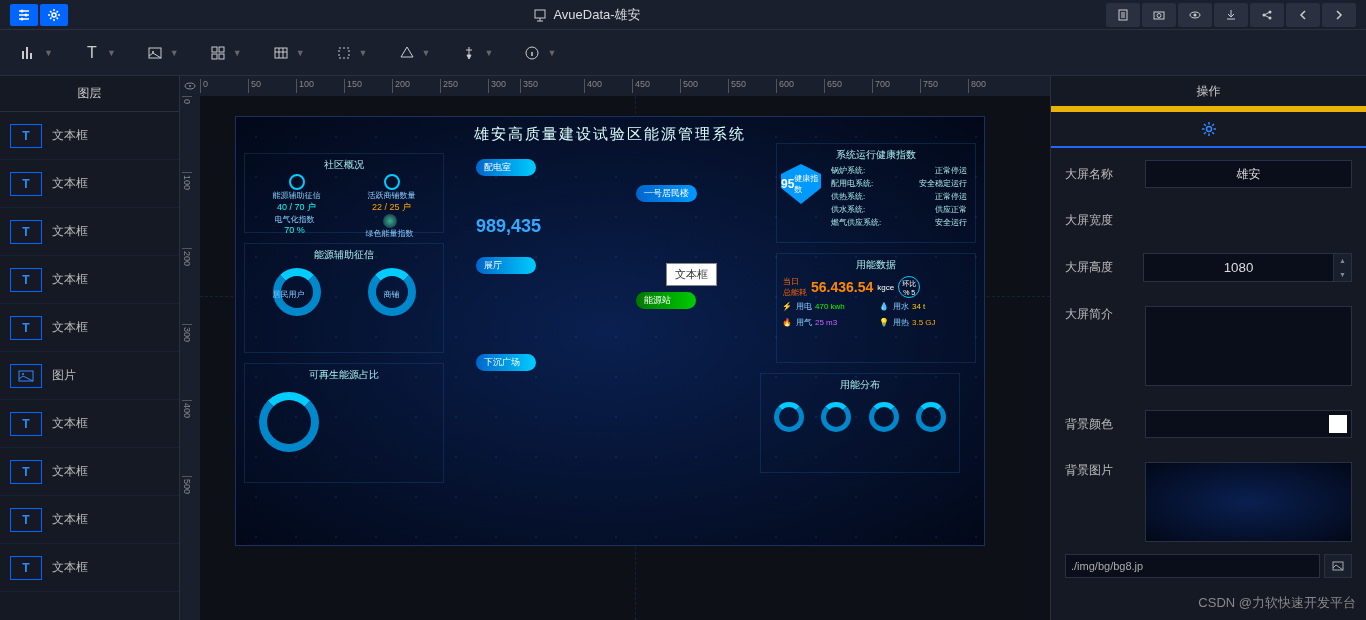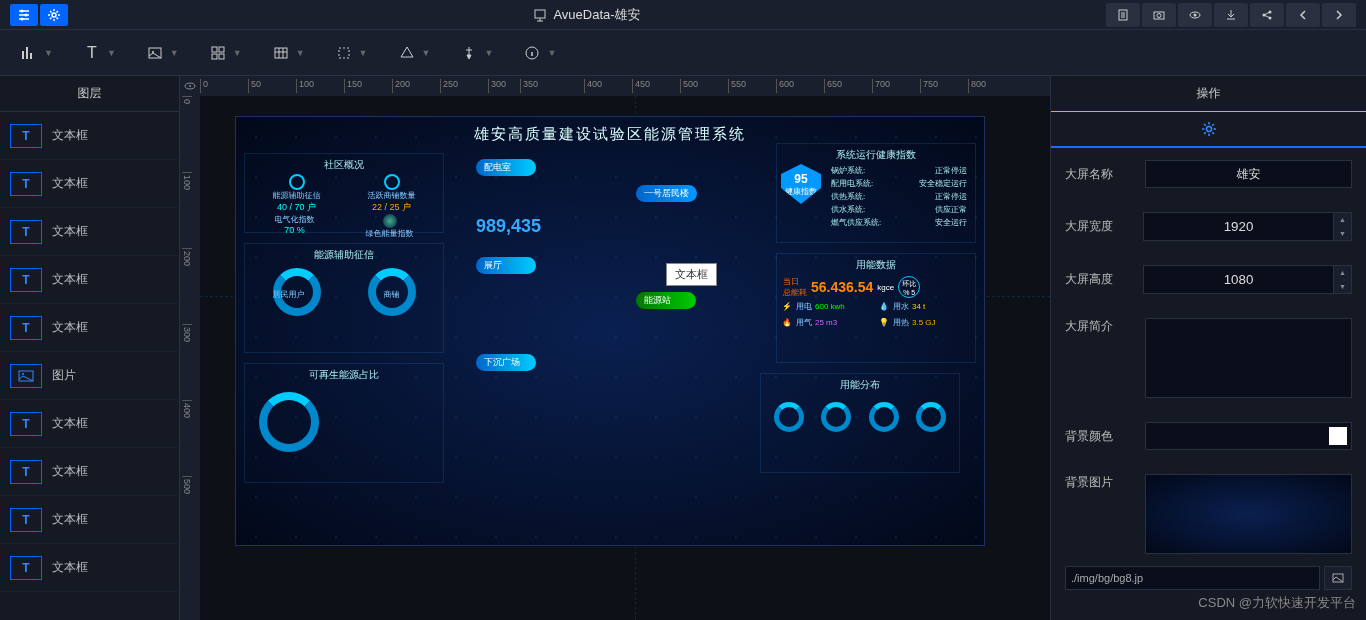--- a/index.html
+++ b/index.html
@@ -44,34 +44,34 @@
 .dash-grid { position: absolute; top: 36px; left: 0; right: 0; bottom: 0; }
 .dbox { position: absolute; border: 1px solid #2266aa44; padding: 4px; }
 .dbox-title { font-size: 10px; color: #aee; text-align: center; margin-bottom: 2px; }
 .dbox-row { display: flex; justify-content: space-around; font-size: 8px; }
 .stat { text-align: center; }
 .stat-label { color: #8cf; font-size: 8px; }
 .stat-val { color: #0ff; font-size: 9px; }
 .hval { color: #ffa500; }
 .pill { background: linear-gradient(90deg, #0066cc, #00ccff); border-radius: 10px; padding: 2px 8px; font-size: 9px; color: #fff; display: inline-block; min-width: 60px; text-align: left; }
 .bignum { color: #3af; font-size: 18px; font-weight: bold; }
-.shield { width: 40px; height: 40px; background: #0099ff; clip-path: polygon(50% 0%, 100% 25%, 100% 60%, 50% 100%, 0% 60%, 0% 25%); display: flex; flex-direction: column; align-items: center; justify-content: center; font-size: 8px; }
+.shield { width: 40px; height: 40px; background: #0099ff; clip-path: polygon(50% 0%, 100% 25%, 100% 60%, 50% 100%, 0% 60%, 0% 25%); display: flex; align-items: center; justify-content: center; font-size: 8px; }
 .donut { width: 48px; height: 48px; border-radius: 50%; border: 8px solid #0088cc; border-top-color: #00ccff; display: inline-block; position: relative; }
 .donut-sm { width: 30px; height: 30px; border-width: 5px; }
 .energy-grid { display: grid; grid-template-columns: 1fr 1fr; gap: 4px; font-size: 8px; }
 .energy-item { display: flex; align-items: center; gap: 3px; }
 .ei-icon { width: 12px; height: 12px; display: flex; align-items: center; justify-content: center; }
 .textbox-overlay { position: absolute; background: #fff; color: #333; padding: 3px 8px; font-size: 11px; border: 1px solid #888; }
 .status-row { display: flex; justify-content: space-between; font-size: 8px; color: #aee; padding: 1px 4px; }
 .guide-v { position: absolute; top: 0; bottom: 0; width: 1px; border-left: 1px dashed #00558855; }
 .guide-h { position: absolute; left: 0; right: 0; height: 1px; border-top: 1px dashed #00558855; }
 
 
 .right-panel { width: 316px; background: #151923; border-left: 1px solid #2a3040; overflow-y: auto; }
-.right-header { height: 36px; display: flex; align-items: center; justify-content: center; border-bottom: 1px solid #eab308; color: #ccc; }
+.right-header { height: 36px; display: flex; align-items: center; justify-content: center; border-bottom: 6px solid #eab308; color: #ccc; }
 .right-tabs { height: 36px; display: flex; align-items: center; justify-content: center; border-bottom: 2px solid #2266ff; }
 .right-tab-icon { color: #3388ff; font-size: 16px; }
 .prop-row { display: flex; align-items: center; padding: 12px 14px; gap: 10px; }
 .prop-label { width: 70px; color: #bbb; font-size: 12px; }
 .prop-input { flex: 1; background: #0a0e1a; border: 1px solid #2a3040; color: #ddd; padding: 6px 8px; text-align: center; font-size: 12px; }
 .prop-textarea { flex: 1; background: #0a0e1a; border: 1px solid #2a3040; color: #ddd; padding: 6px; height: 80px; resize: none; }
 .stepper { display: flex; flex: 1; }
 .stepper input { flex: 1; background: #0a0e1a; border: 1px solid #2a3040; color: #ddd; padding: 6px; text-align: center; }
 .stepper-btns { display: flex; flex-direction: column; width: 18px; border: 1px solid #2a3040; border-left: none; }
 .stepper-btn { flex: 1; background: #1a1f2e; display: flex; align-items: center; justify-content: center; font-size: 7px; cursor: pointer; color: #888; }
@@ -424,21 +424,21 @@
               <div style="color:#f60;font-size:8px;white-space:pre">当日
 总能耗</div>
               <div style="color:#f80;font-size:14px;font-weight:bold">56.436.54</div>
               <div style="font-size:8px">kgce</div>
               <div style="border:1px solid #0cf;border-radius:50%;width:22px;height:22px;font-size:7px;text-align:center;line-height:9px;padding-top:2px"><span>环比</span><br><span>% 5</span></div>
             </div>
             <div class="energy-grid" id="usage-items">
                 <div class="energy-item">
                   <span class="ei-icon" style="color:#0f0">⚡</span>
                   <span style="color:#8cf">用电</span> 
-                  <span style="color:#0f0">600 kwh</span>
+                  <span style="color:#0f0">470 kwh</span>
                 </div>
                 <div class="energy-item">
                   <span class="ei-icon" style="color:#fc0">💧</span>
                   <span style="color:#8cf">用水</span> 
                   <span style="color:#fc0">34 t</span>
                 </div>
                 <div class="energy-item">
                   <span class="ei-icon" style="color:#c6f">🔥</span>
                   <span style="color:#8cf">用气</span> 
                   <span style="color:#c6f">25 m3</span>
@@ -474,27 +474,20 @@
             <path d="M8 1v2.5M8 12.5V15M1 8h2.5M12.5 8H15M3 3l1.8 1.8M11.2 11.2L13 13M3 13l1.8-1.8M11.2 4.8L13 3" stroke="#3388ff" stroke-width="1.5"></path>
           </svg>
         </span>
     </div>
     <div class="prop-row">
         <span class="prop-label">大屏名称</span>
         <input class="prop-input" value="雄安" style="">
       </div>
     <div class="prop-row">
         <span class="prop-label">大屏宽度</span>
-        <div class="stepper">
-          <input value="1920" style="">
-          <div class="stepper-btns">
-            <div class="stepper-btn">▲</div>
-            <div class="stepper-btn">▼</div>
-          </div>
-        </div>
       </div>
     <div class="prop-row">
         <span class="prop-label">大屏高度</span>
         <div class="stepper">
           <input value="1080" style="">
           <div class="stepper-btns">
             <div class="stepper-btn">▲</div>
             <div class="stepper-btn">▼</div>
           </div>
         </div>

